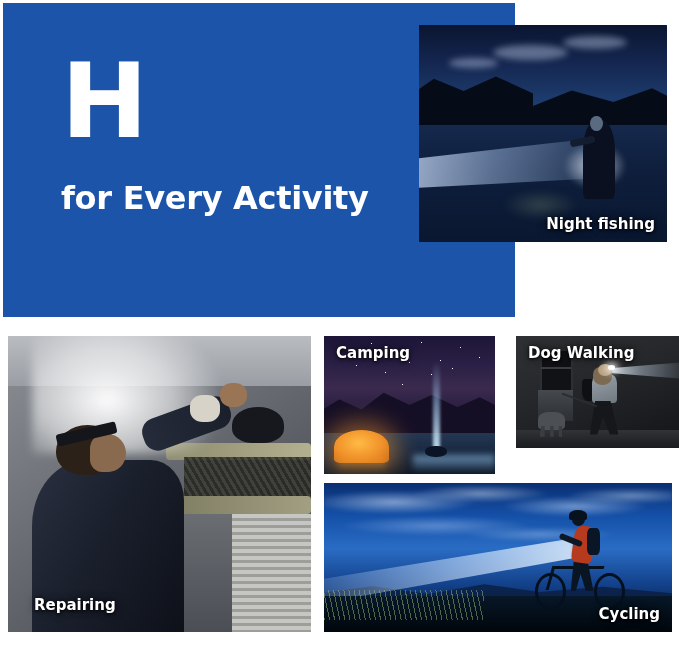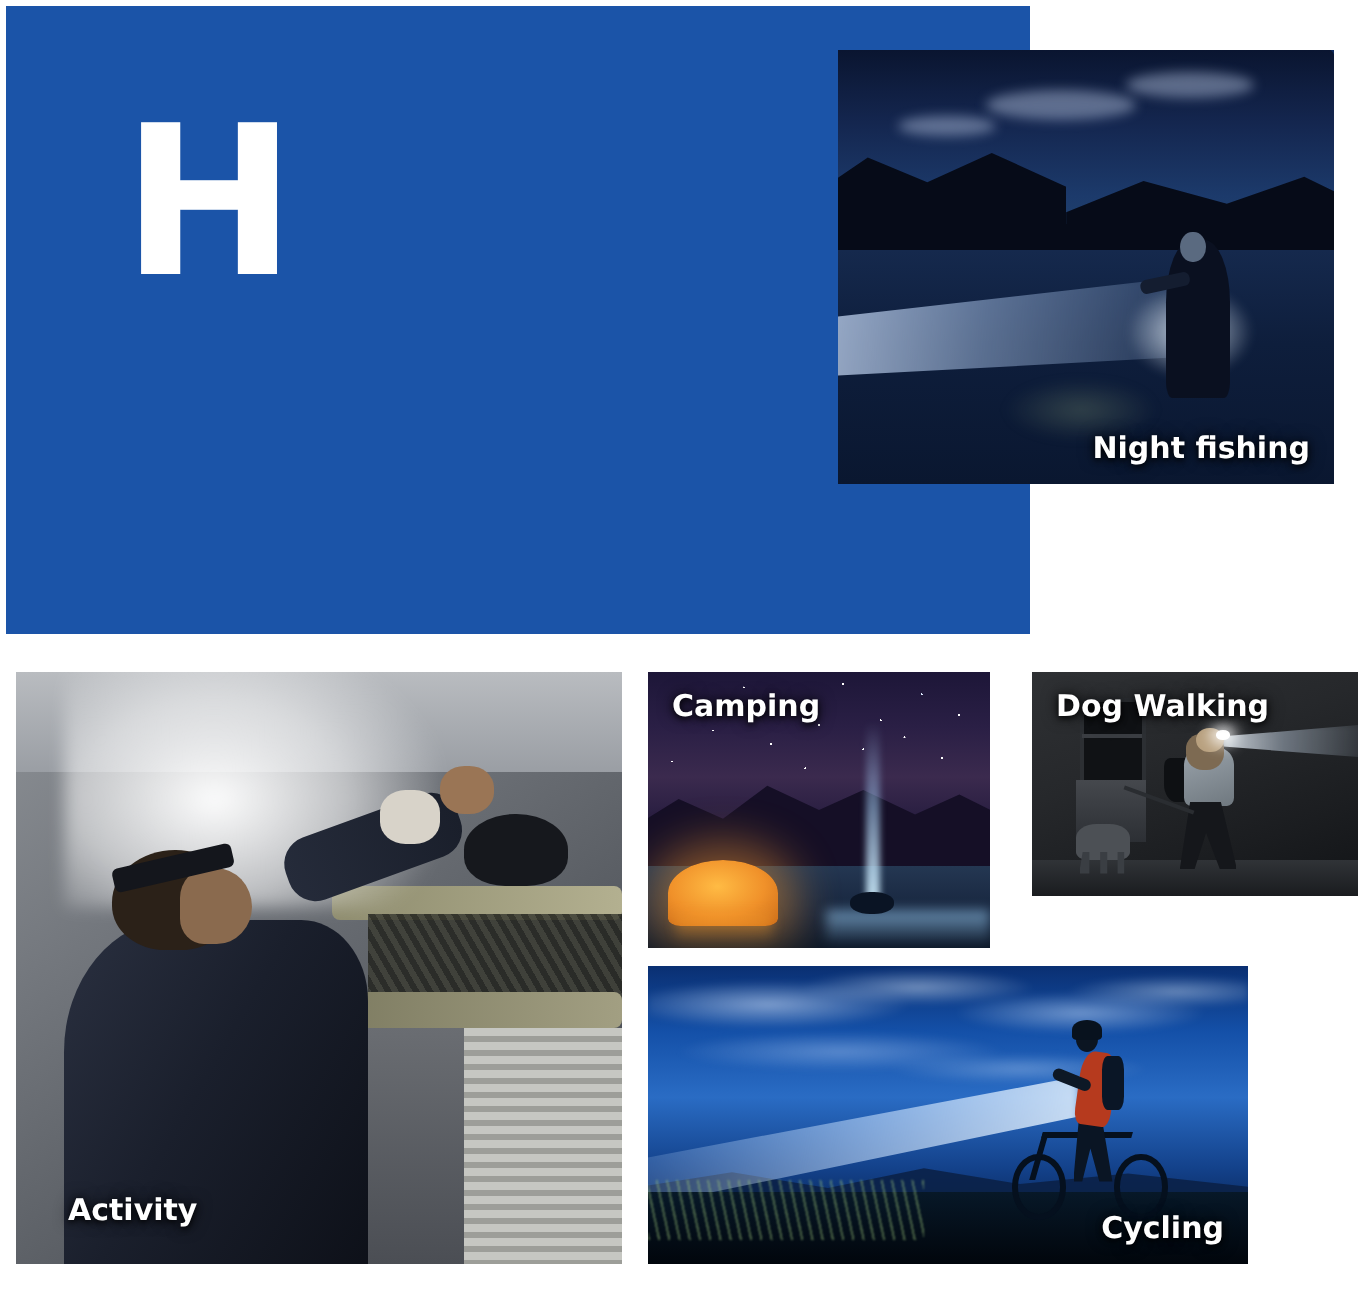--- a/index.html
+++ b/index.html
@@ -297,21 +297,21 @@
   #dogwalk .leash {
     position:absolute; left:27%; top:56%; width:22%; height:2px;
     background:#2a2d31; transform:rotate(20deg);
   }
   #dogwalk .floor {
     position:absolute; left:0; top:84%; width:100%; height:16%;
     background:linear-gradient(180deg,#303337,#1a1c1f);
   }
 
   
-  #cycling { left:324px; top:483px; width:300px; height:149px; }
+  #cycling { left:324px; top:483px; width:348px; height:149px; }
   #cycling .dusk {
     position:absolute; inset:0;
     background:linear-gradient(180deg,#0a2f72 0%,#1450a8 22%,#2a6cc4 44%,#13418a 68%,#07214c 88%,#03101f 100%);
   }
   #cycling .clouds {
     position:absolute; left:0; top:0; width:100%; height:72%;
     background:
       radial-gradient(ellipse 34% 16% at 20% 18%, rgba(215,232,255,.55), rgba(215,232,255,0) 70%),
       radial-gradient(ellipse 28% 12% at 45% 10%, rgba(230,242,255,.45), rgba(230,242,255,0) 70%),
       radial-gradient(ellipse 30% 14% at 72% 22%, rgba(200,224,255,.5), rgba(200,224,255,0) 70%),
@@ -399,20 +399,21 @@
 </head>
 <body>
 
 <div id="stage">
 
   <div class="hero-panel">
     <div class="headline-block">
       <div class="line-headlamp">
         <span class="big-h">H</span>
       </div>
+      <div class="line-sub">for Every Activity</div>
     </div>
   </div>
 
   <div class="card" id="fishing">
     <div class="scene">
       <div class="sky"></div>
       <div class="cloud" style="left:30%;top:9%;width:30%;height:7%;"></div>
       <div class="cloud" style="left:58%;top:5%;width:26%;height:6%;"></div>
       <div class="cloud" style="left:12%;top:15%;width:20%;height:5%;"></div>
       <div class="ridge" style="left:-4%;top:18%;width:50%;height:26%;clip-path:polygon(0% 100%,0% 56%,20% 26%,44% 48%,70% 22%,100% 52%,100% 100%);"></div>
@@ -442,21 +443,21 @@
       <div class="fanhub"></div>
       <div class="lampglow"></div>
       <div class="body"></div>
       <div class="arm1"></div>
       <div class="glove"></div>
       <div class="hand"></div>
       <div class="head"></div>
       <div class="face"></div>
       <div class="strap"></div>
     </div>
-    <div class="cap bl">Activity</div>
+    <div class="cap bl">Repairing</div>
     <div class="bracket brk-rep"></div>
   </div>
 
   <div class="card" id="camping">
     <div class="scene">
       <div class="night"></div>
       <div class="stars"></div>
       <div class="mtn"></div>
       <div class="ground"></div>
       <div class="upbeam"></div>

